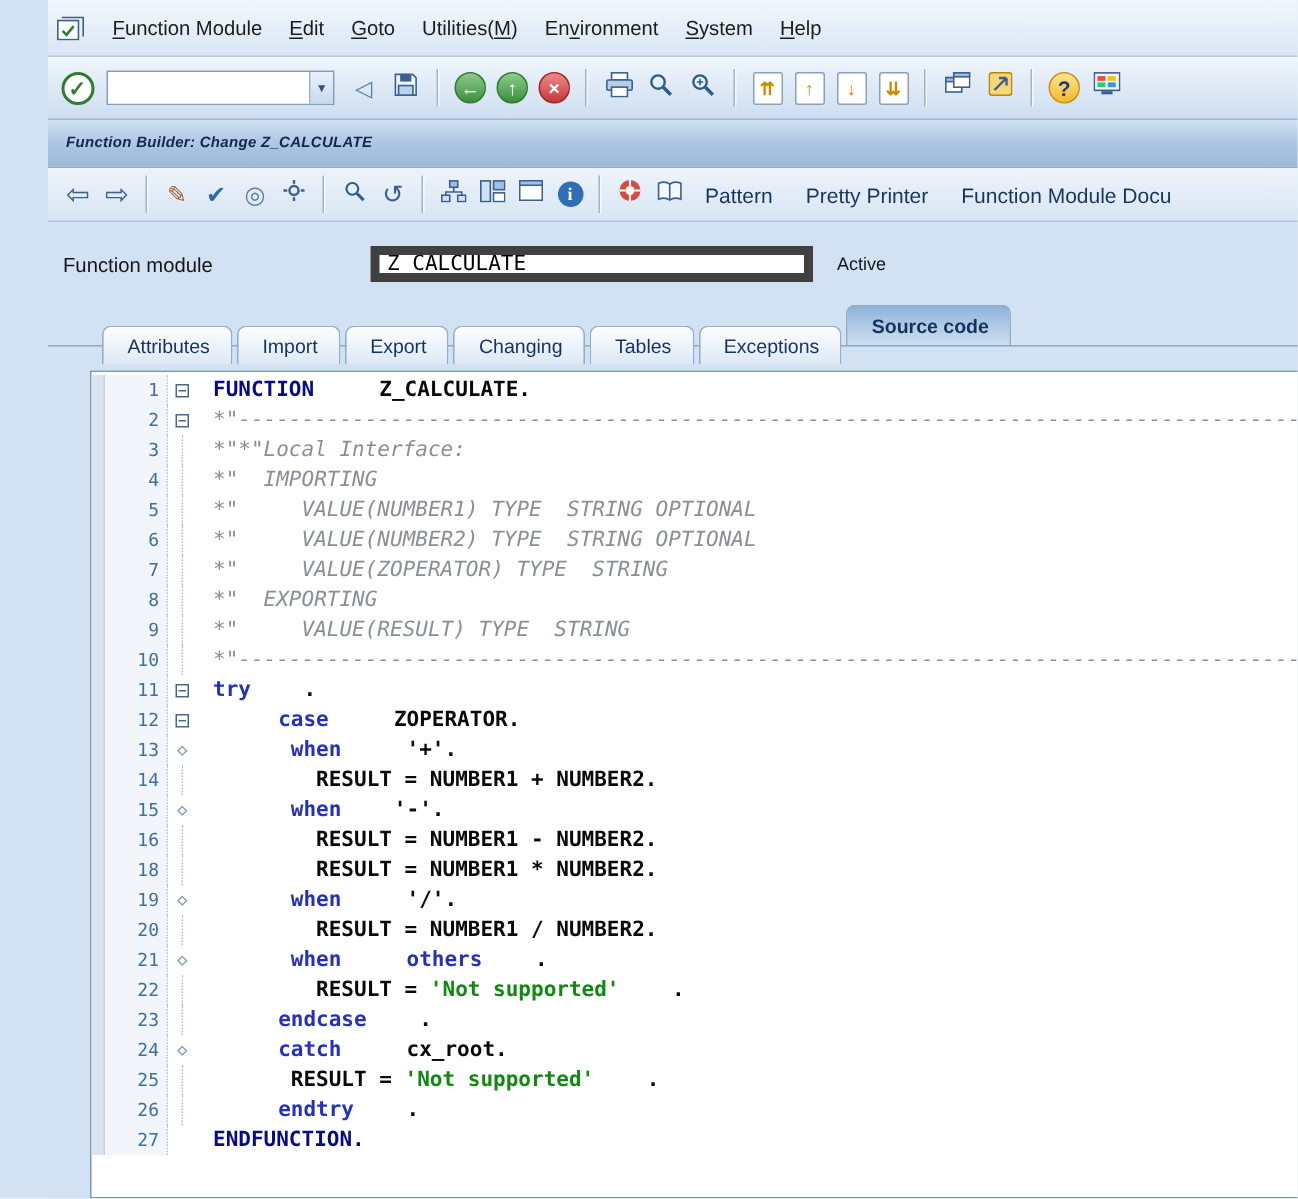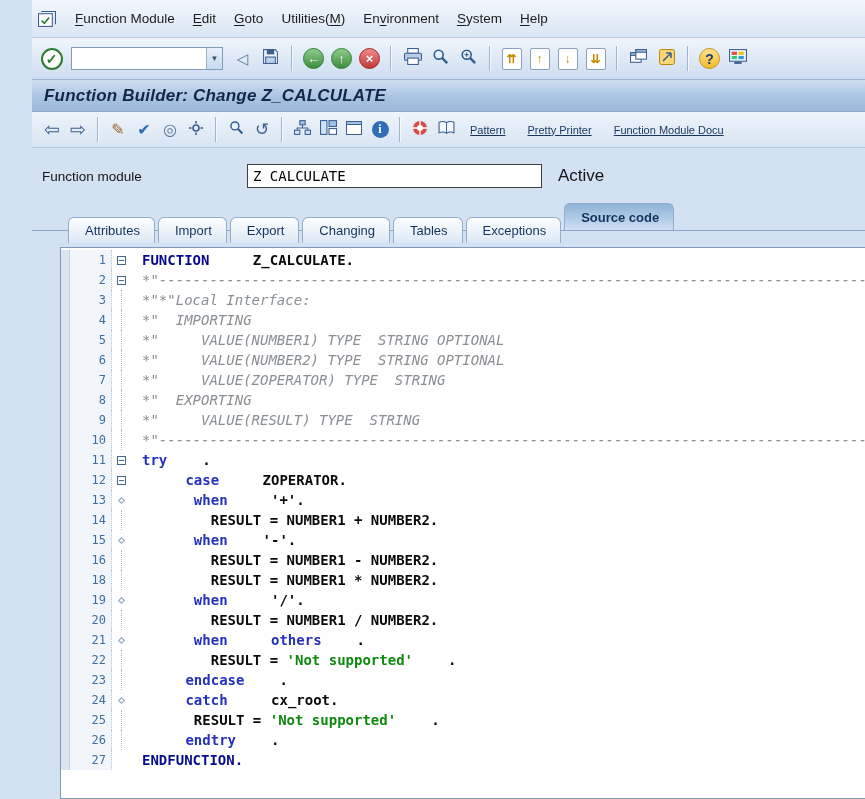--- a/index.html
+++ b/index.html
@@ -69,52 +69,52 @@
     display:flex; align-items:center; justify-content:center;
   }
 
   
   .titlebar {
     height:32px; flex:0 0 32px; display:flex; align-items:center; padding:0 12px;
     background:linear-gradient(#cfe0f2 0%, #aac4e2 55%, #9cb9da 100%);
     border-bottom:1px solid #8fa9c8;
   }
   .titlebar .title {
-    font-size:17px; font-weight:bold; font-style:italic; color:#14274a; letter-spacing:.2px;
+    font-size:10px; font-weight:bold; font-style:italic; color:#14274a; letter-spacing:.2px;
   }
 
   
   .apptoolbar {
     height:36px; flex:0 0 36px; display:flex; align-items:center; white-space:nowrap; overflow:hidden;
     background:linear-gradient(#eef4fb,#d7e5f3);
     border-bottom:1px solid #b0c4da; padding:0 8px; gap:2px;
   }
   .abtn {
     min-width:24px; height:25px; display:flex; align-items:center; justify-content:center;
     border-radius:3px; font-size:16px; color:#3c5f8f;
   }
   .txtbtn {
-    padding:4px 10px; font-size:11px; color:#17365d; border-radius:3px; white-space:nowrap;text-decoration:underline;
+    padding:4px 10px; font-size:14px; color:#17365d; border-radius:3px; white-space:nowrap;
   }
   .infocir {
     width:17px; height:17px; border-radius:50%; background:#2f6db5; color:#fff;
     font:bold 12px "Liberation Serif",serif; display:flex; align-items:center; justify-content:center;
   }
 
   
   .formrow {
     height:52px; flex:0 0 52px; display:flex; align-items:center; padding:8px 10px 4px 10px;
     background:#d2e2f2;
   }
   .formlabel { width:205px; font-size:13.5px; color:#15151a; }
   .formfield {
-    width:295px; height:24px; background:#fff; border:1px solid #404040;
+    width:295px; height:24px; background:#fff; border:6px solid #404040;
     font:14px "DejaVu Sans Mono",monospace; color:#000; padding:0 5px; outline:none;
   }
-  .formstatus { margin-left:16px; font-size:17px; color:#15151a;text-align:right; }
+  .formstatus { margin-left:16px; font-size:12px; color:#15151a;text-align:right; }
 
   
   .tabs {
     height:30px; flex:0 0 30px; display:flex; align-items:flex-end; padding:0 0 0 36px;
     background:#d2e2f2;
   }
   .tab {
     padding:5px 14px 5px 16px; font-size:13px; color:#13335e;
     background:linear-gradient(#fdfeff,#dce8f5);
     border:1px solid #93aecb; border-bottom:none; border-radius:6px 6px 0 0;

